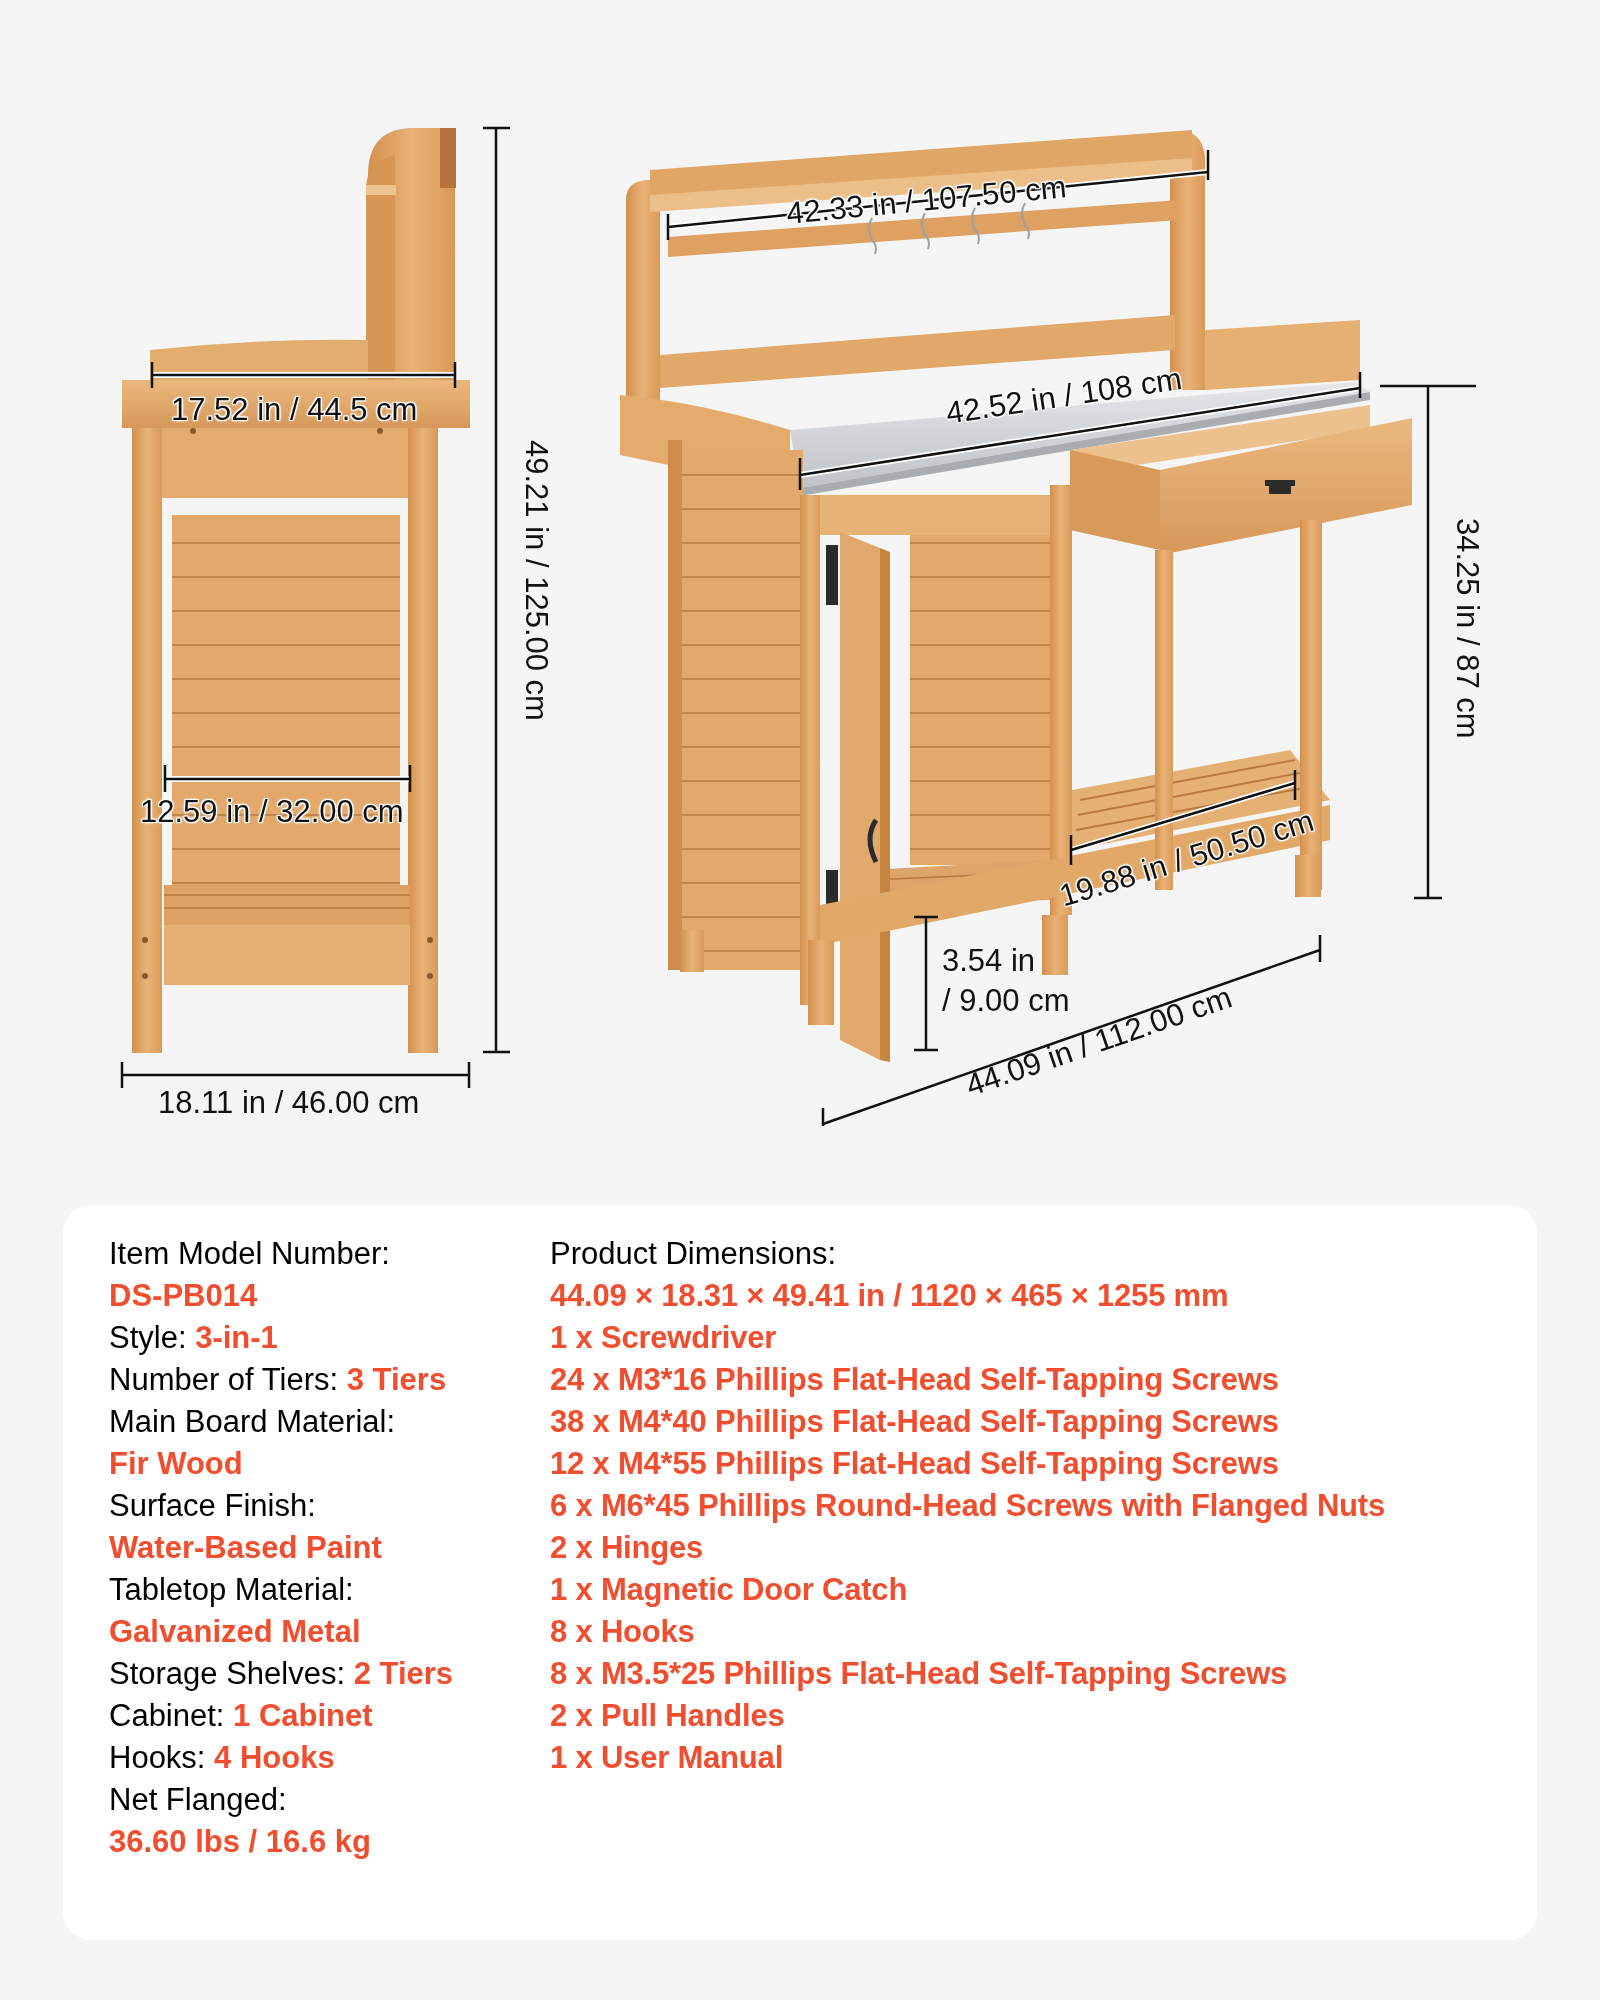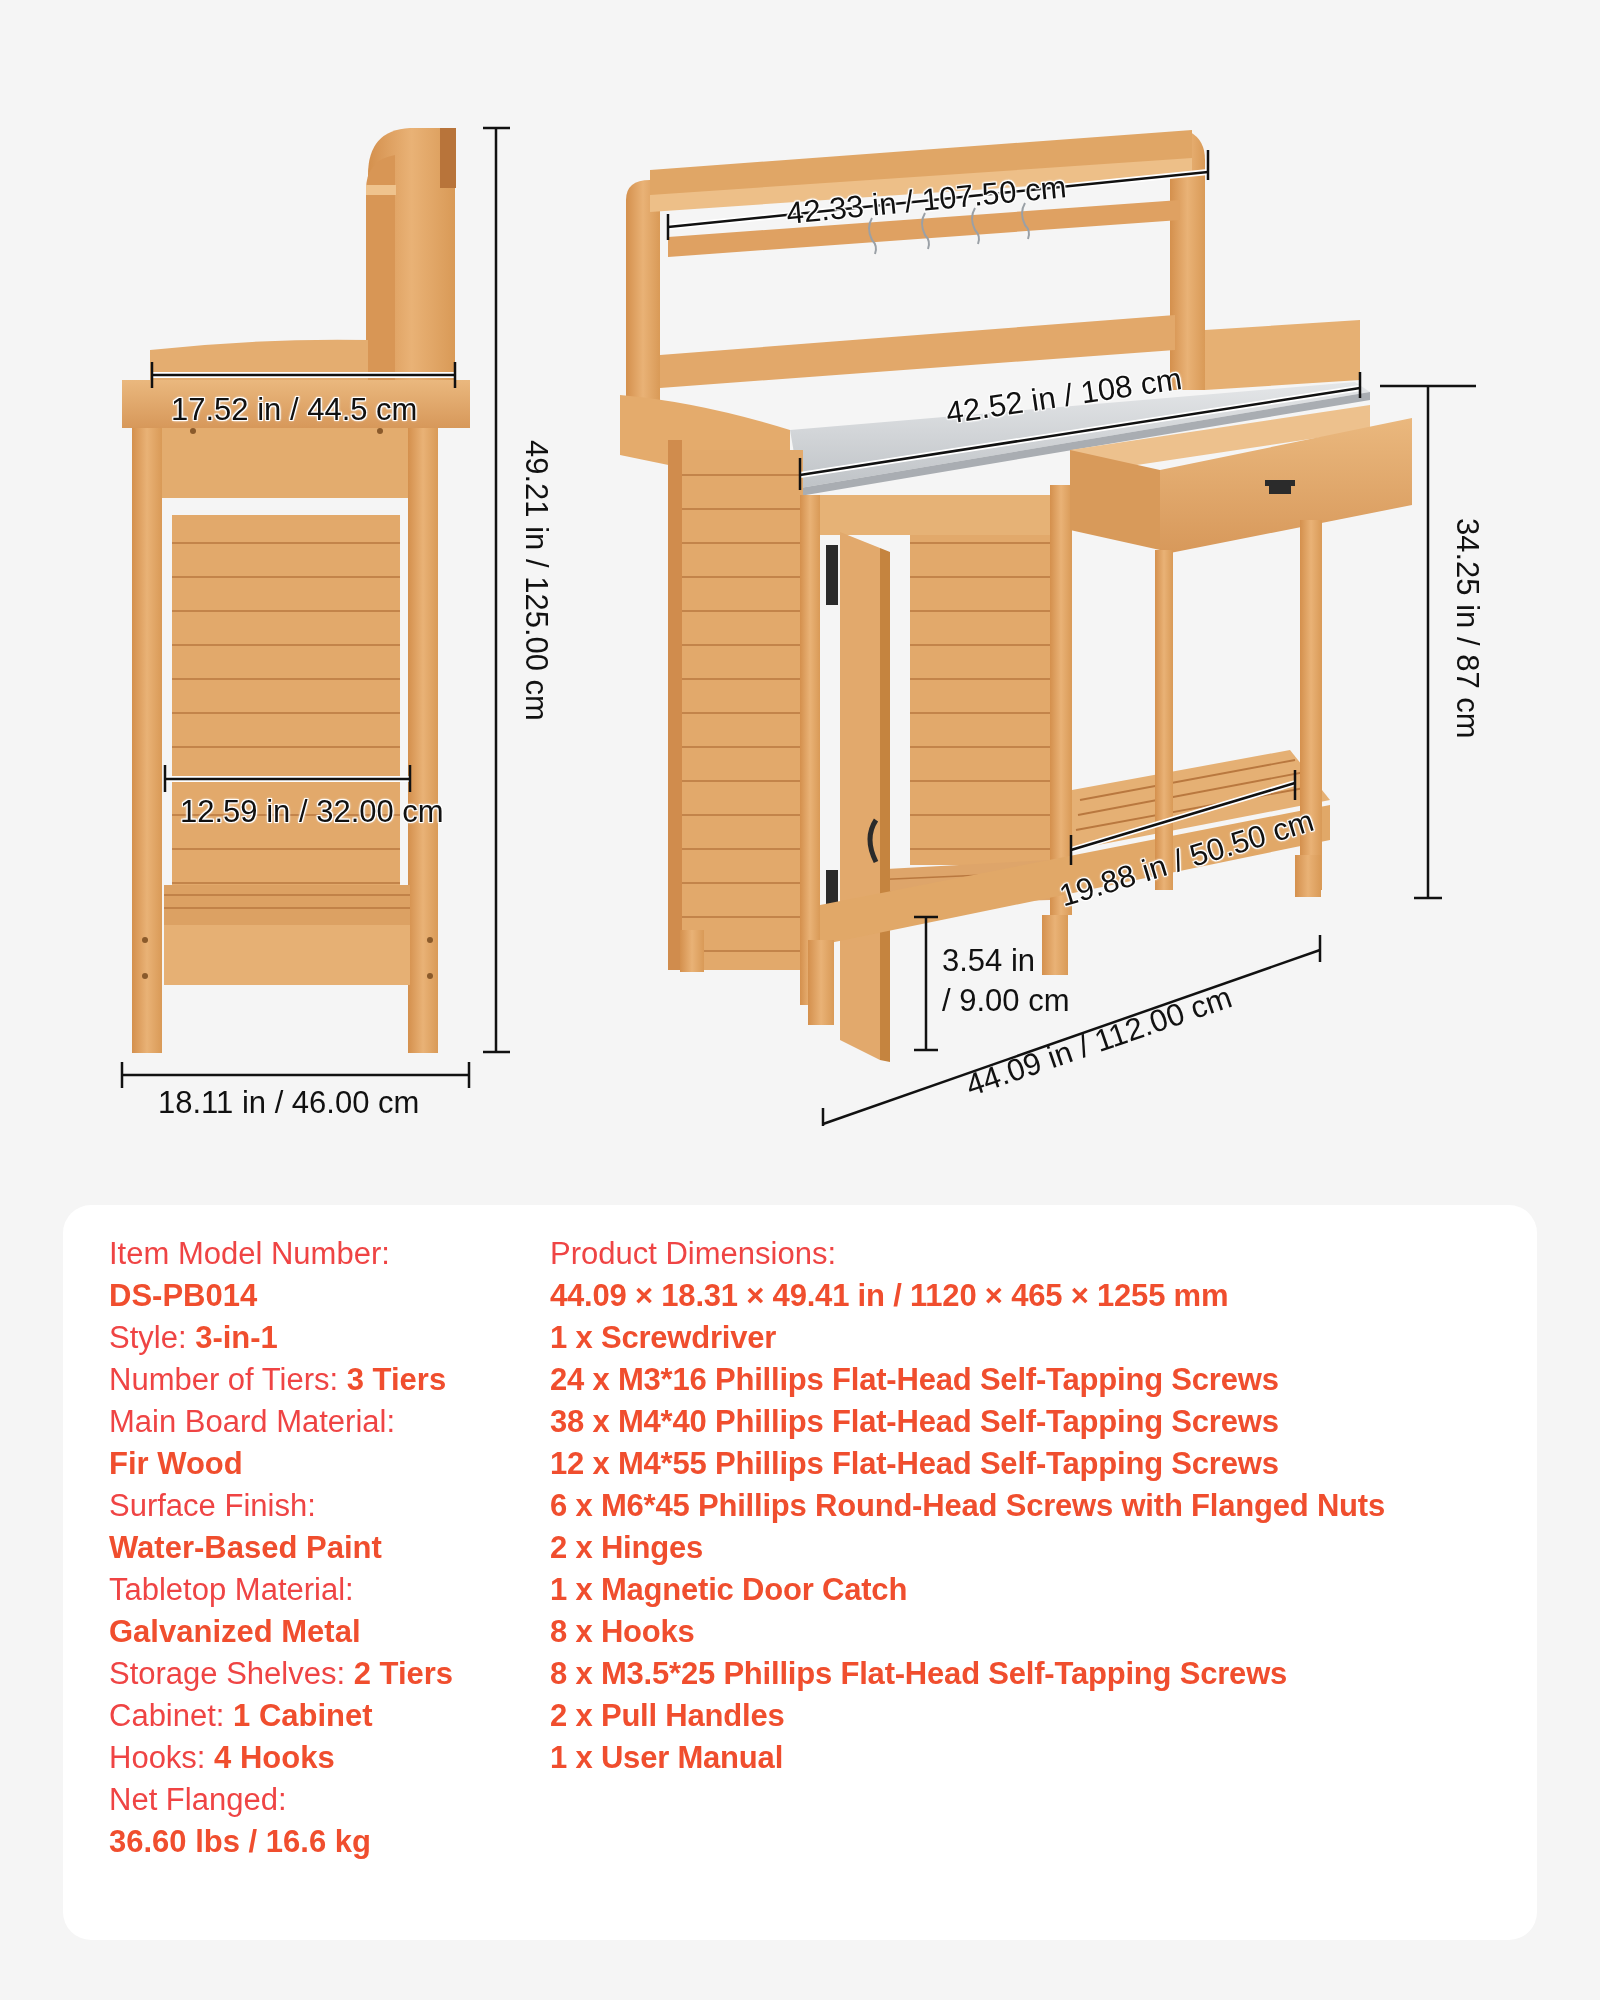--- a/index.html
+++ b/index.html
@@ -30,21 +30,21 @@
   }
   .col { position: absolute; top: 28px; }
   .col-left { left: 46px; }
   .col-right { left: 487px; }
   .line {
     font-size: 31px;
     line-height: 42px;
     height: 42px;
     white-space: nowrap;
   }
-  .lbl { color: #ef4444; font-weight: 400; }
+  .lbl { color: #000000; font-weight: 400; }
   .val { color: #f04e2e; font-weight: 700; }
   .col-right .val { letter-spacing: -0.2px; }
 </style>
 </head>
 <body>
 
 <div class="drawing-area">
   <svg width="1600" height="1180" viewBox="0 0 1600 1180">
     <defs>
       <linearGradient id="woodV" x1="0" y1="0" x2="1" y2="0">
@@ -213,21 +213,21 @@
       <line x1="914" y1="1050" x2="938" y2="1050"></line>
 
       <line x1="823" y1="1124" x2="1320" y2="950"></line>
       <line x1="823" y1="1108" x2="823" y2="1126"></line>
       <line x1="1320" y1="935" x2="1320" y2="962"></line>
     </g>
   </svg>
 
   <div class="dim-label halo" style="left:171px; top:394px;">17.52 in / 44.5 cm</div>
   <div class="dim-label" style="left:411px; top:568px; transform: rotate(90deg); transform-origin: left top; left:552px; top:440px;">49.21 in / 125.00 cm</div>
-  <div class="dim-label halo" style="left:140px; top:796px;margin-left:40px;">12.59 in / 32.00 cm</div>
+  <div class="dim-label halo" style="left:140px; top:796px;">12.59 in / 32.00 cm</div>
   <div class="dim-label" style="left:158px; top:1087px;">18.11 in / 46.00 cm</div>
 
   <div class="dim-label halo" style="left:785px; top:198px; transform: rotate(-5.5deg); transform-origin:left top;">42.33 in / 107.50 cm</div>
   <div class="dim-label halo" style="left:944px; top:398px; transform: rotate(-8.5deg); transform-origin:left top;">42.52 in / 108 cm</div>
   <div class="dim-label" style="left:1483px; top:518px; transform: rotate(90deg); transform-origin:left top;">34.25 in / 87 cm</div>
   <div class="dim-label halo" style="left:1056px; top:882px; transform: rotate(-17deg); transform-origin:left top;">19.88 in / 50.50 cm</div>
   <div class="dim-label" style="left:942px; top:945px;">3.54 in</div>
   <div class="dim-label" style="left:942px; top:985px;">/ 9.00 cm</div>
   <div class="dim-label" style="left:962px; top:1072px; transform: rotate(-19deg); transform-origin:left top;">44.09 in / 112.00 cm</div>
 </div>

